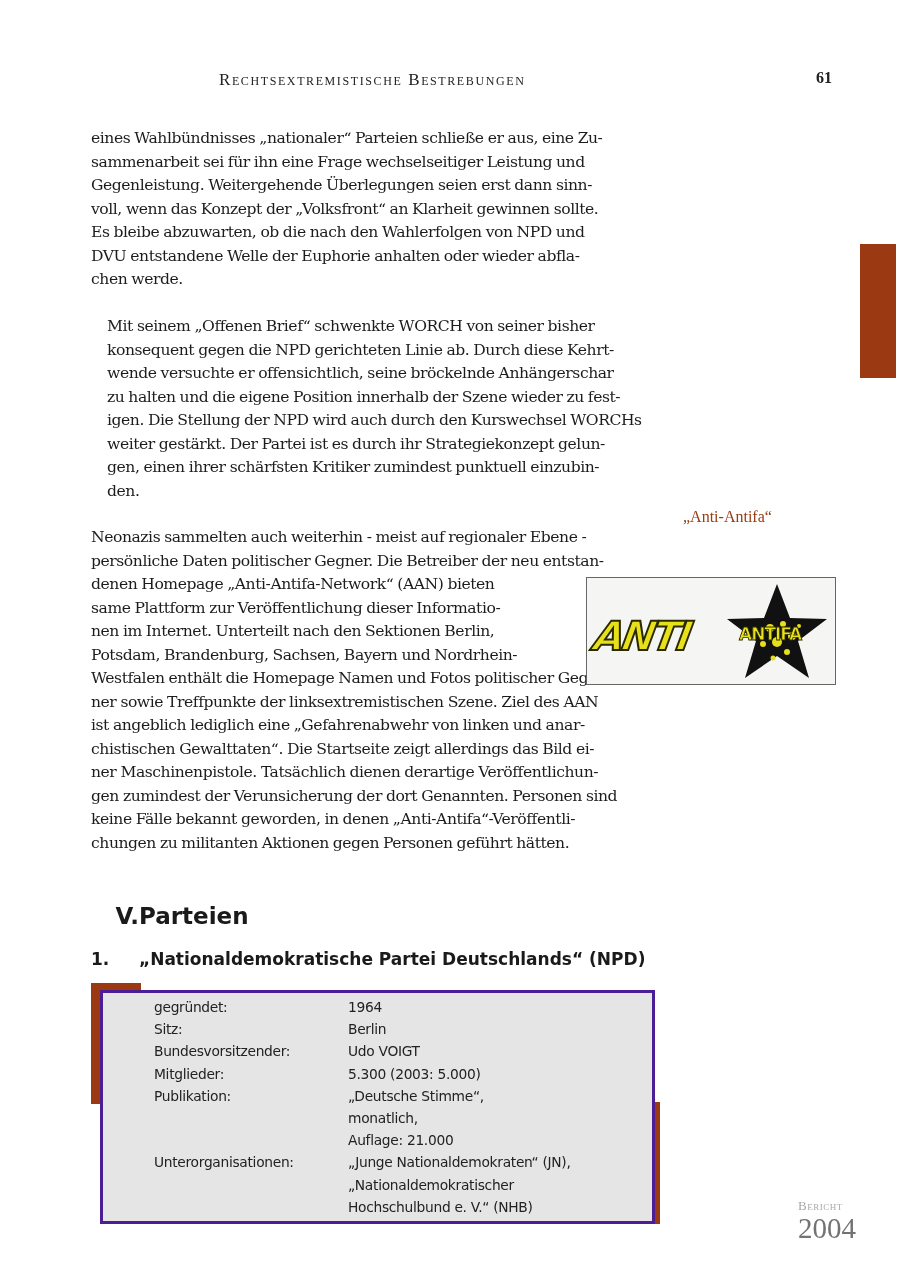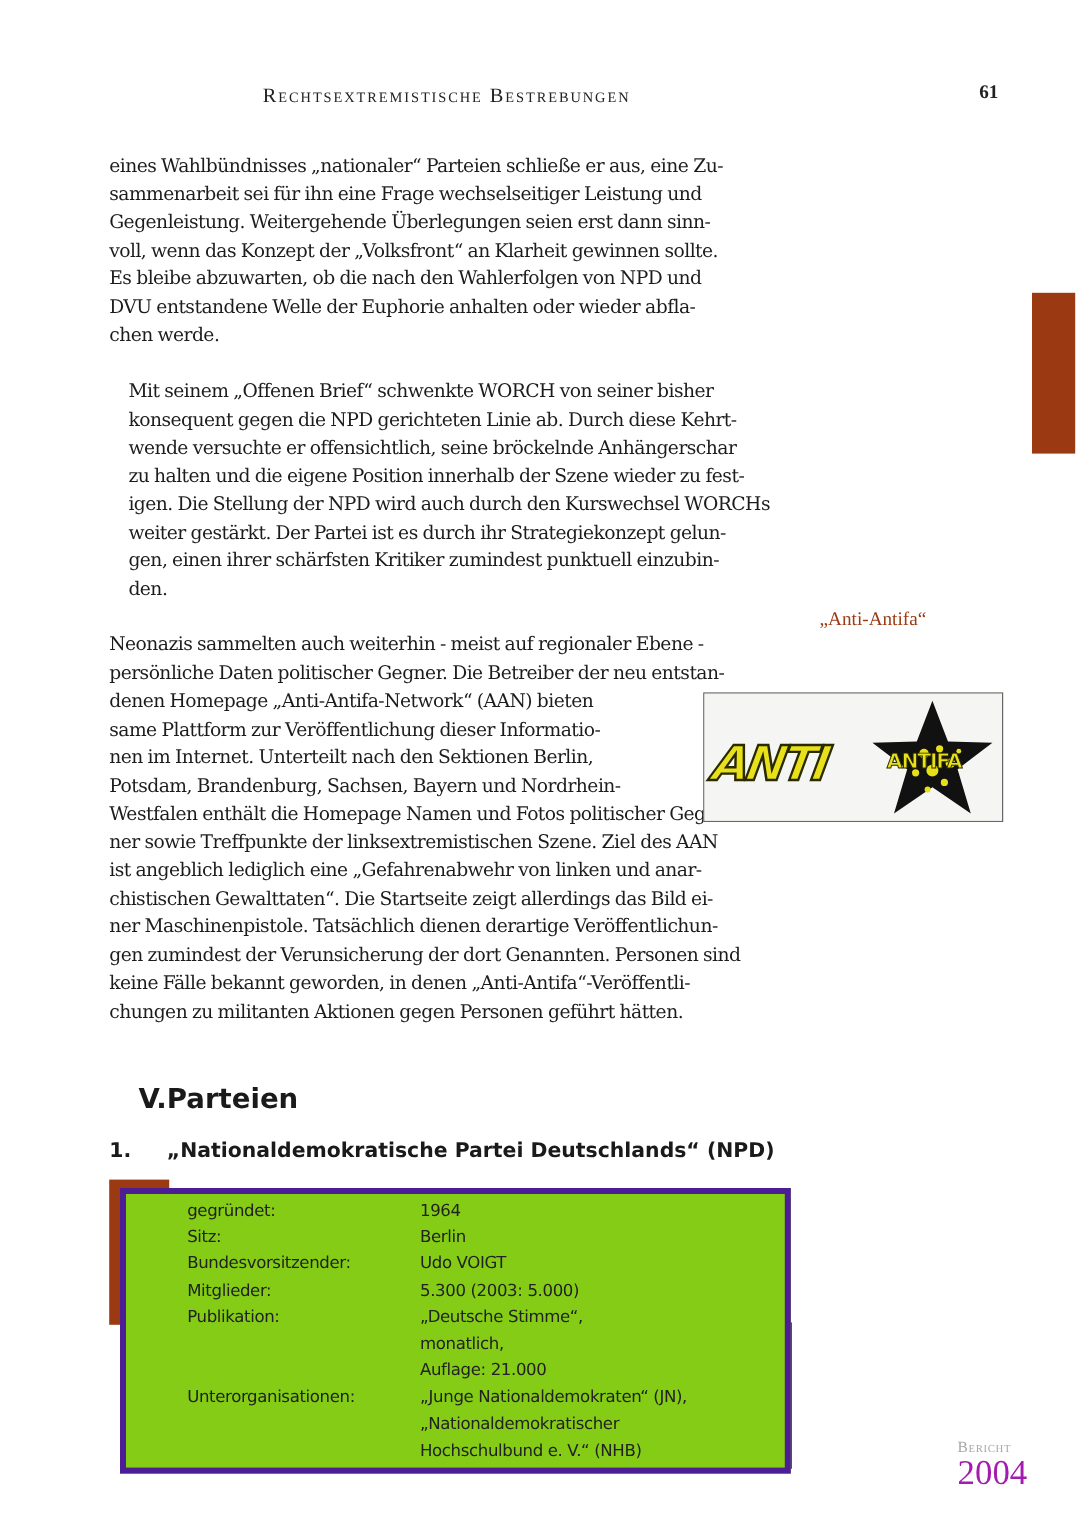--- a/index.html
+++ b/index.html
@@ -31,30 +31,30 @@
   .h-section { position: absolute; left: 91px; top: 903px; font-family: "DejaVu Sans", sans-serif;
                font-size: 23px; font-weight: bold; color: #1a1a1a; text-align: right; }
   .h-section .num { display: inline-block; width: 48px; }
   .h-sub { position: absolute; left: 91px; top: 949px; font-family: "DejaVu Sans", sans-serif;
            font-size: 17px; font-weight: bold; color: #1a1a1a; }
   .h-sub .num { display: inline-block; width: 48px; }
 
   .deco-tl { position: absolute; left: 91px; top: 983px; width: 50px; height: 121px; background: #9b3a12; }
   .deco-br { position: absolute; left: 608px; top: 1102px; width: 52px; height: 122px; background: #9b3a12; }
   .fact-box { position: absolute; left: 100px; top: 990px; width: 549px; height: 228px;
-              background: #84cc16; border: 5px solid #4c1d95; }
+              background: #e5e5e5; border: 3px solid #4c1d95; }
   .fact-table { position: absolute; left: 51px; top: 3px; font-family: "DejaVu Sans", sans-serif;
                 font-size: 13.8px; line-height: 22.2px; color: #222; border-collapse: collapse; letter-spacing: -0.3px; }
   .fact-table td { padding: 0; vertical-align: top; }
   .fact-table td.label { width: 163px; }
   .fact-table .v { display: block; white-space: nowrap; margin-left: 31px; }
 
   .brand { position: absolute; left: 798px; top: 1198px; text-align: left; font-family: "Liberation Serif", serif; }
   .brand .word { font-size: 13px; color: #a8a8a8; font-variant: small-caps; letter-spacing: 0.5px; line-height: 16px; display: block; }
-  .brand .year { font-size: 29px; color: #a21caf; line-height: 28px; display: block; }
+  .brand .year { font-size: 29px; color: #737373; line-height: 28px; display: block; }
 </style>
 </head>
 <body>
 
 <div class="running-head">Rechtsextremistische Bestrebungen</div>
 <div class="page-number">61</div>
 
 <div class="side-tab"></div>
 
 <div class="body-text" id="p1">

